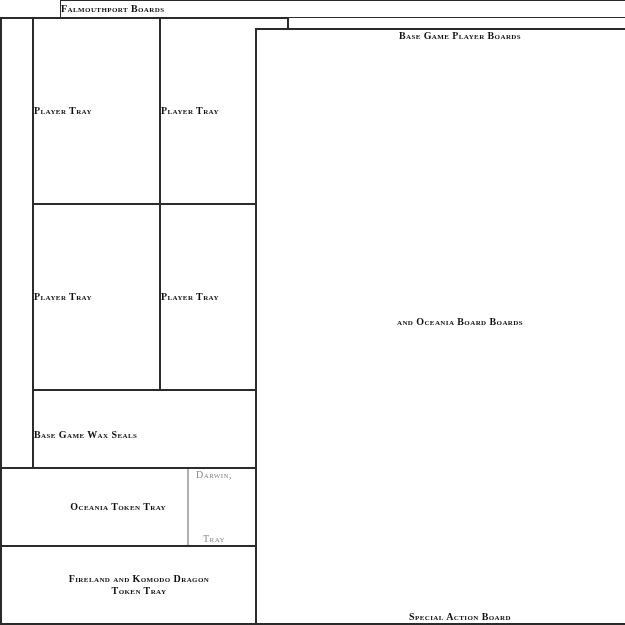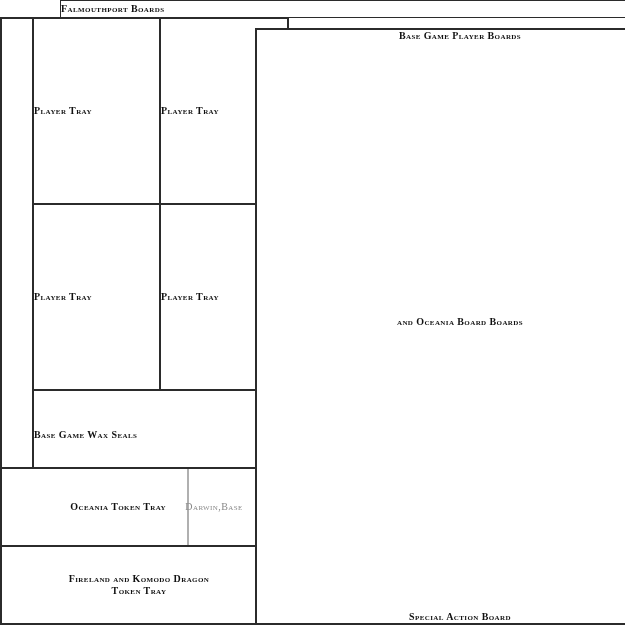--- a/index.html
+++ b/index.html
@@ -36,23 +36,23 @@
 
 <div class="box center" style="left:0px; top:389px; width:257px; height:92px;">
   <span class="lbl" style="position:static;">Base Game Wax Seals</span>
 </div>
 
 <div class="box" style="left:0px; top:467px; width:257px; height:80px;">
   <div style="position:absolute; left:0; top:0; width:185px; height:100%; display:flex; align-items:center; justify-content:flex-end;">
     <span class="lbl" style="position:static; padding-right:21px;">Oceania Token Tray</span>
   </div>
   <div style="position:absolute; left:185px; top:0; width:1.5px; height:100%; background:#b0b0b0;"></div>
-  <div style="position:absolute; left:187px; top:0; right:16px; height:100%; display:flex; flex-direction:row; align-items:center; justify-content:center;">
+  <div style="position:absolute; left:187px; top:0; right:16px; height:100%; display:flex; flex-direction:column; align-items:center; justify-content:space-between;">
     <span class="lbl gray" style="position:static;">Darwin,</span>
-    <span class="lbl gray" style="position:static;">Base</span>
+    <span class="lbl gray" style="position:static;">Tray</span>
   </div>
 </div>
 
 <div class="box" style="left:0px; top:545px; width:278px; height:80px; display:flex; flex-direction:column; align-items:center; justify-content:center;">
   <span class="lbl" style="position:static;">Fireland and Komodo Dragon</span>
   <span class="lbl" style="position:static;">Token Tray</span>
 </div>
 
 <div class="box" style="left:255px; top:28px; width:410px; height:597px; display:flex; flex-direction:column; align-items:center; justify-content:space-between;">
   <span class="lbl" style="position:static;">Base Game Player Boards</span>

